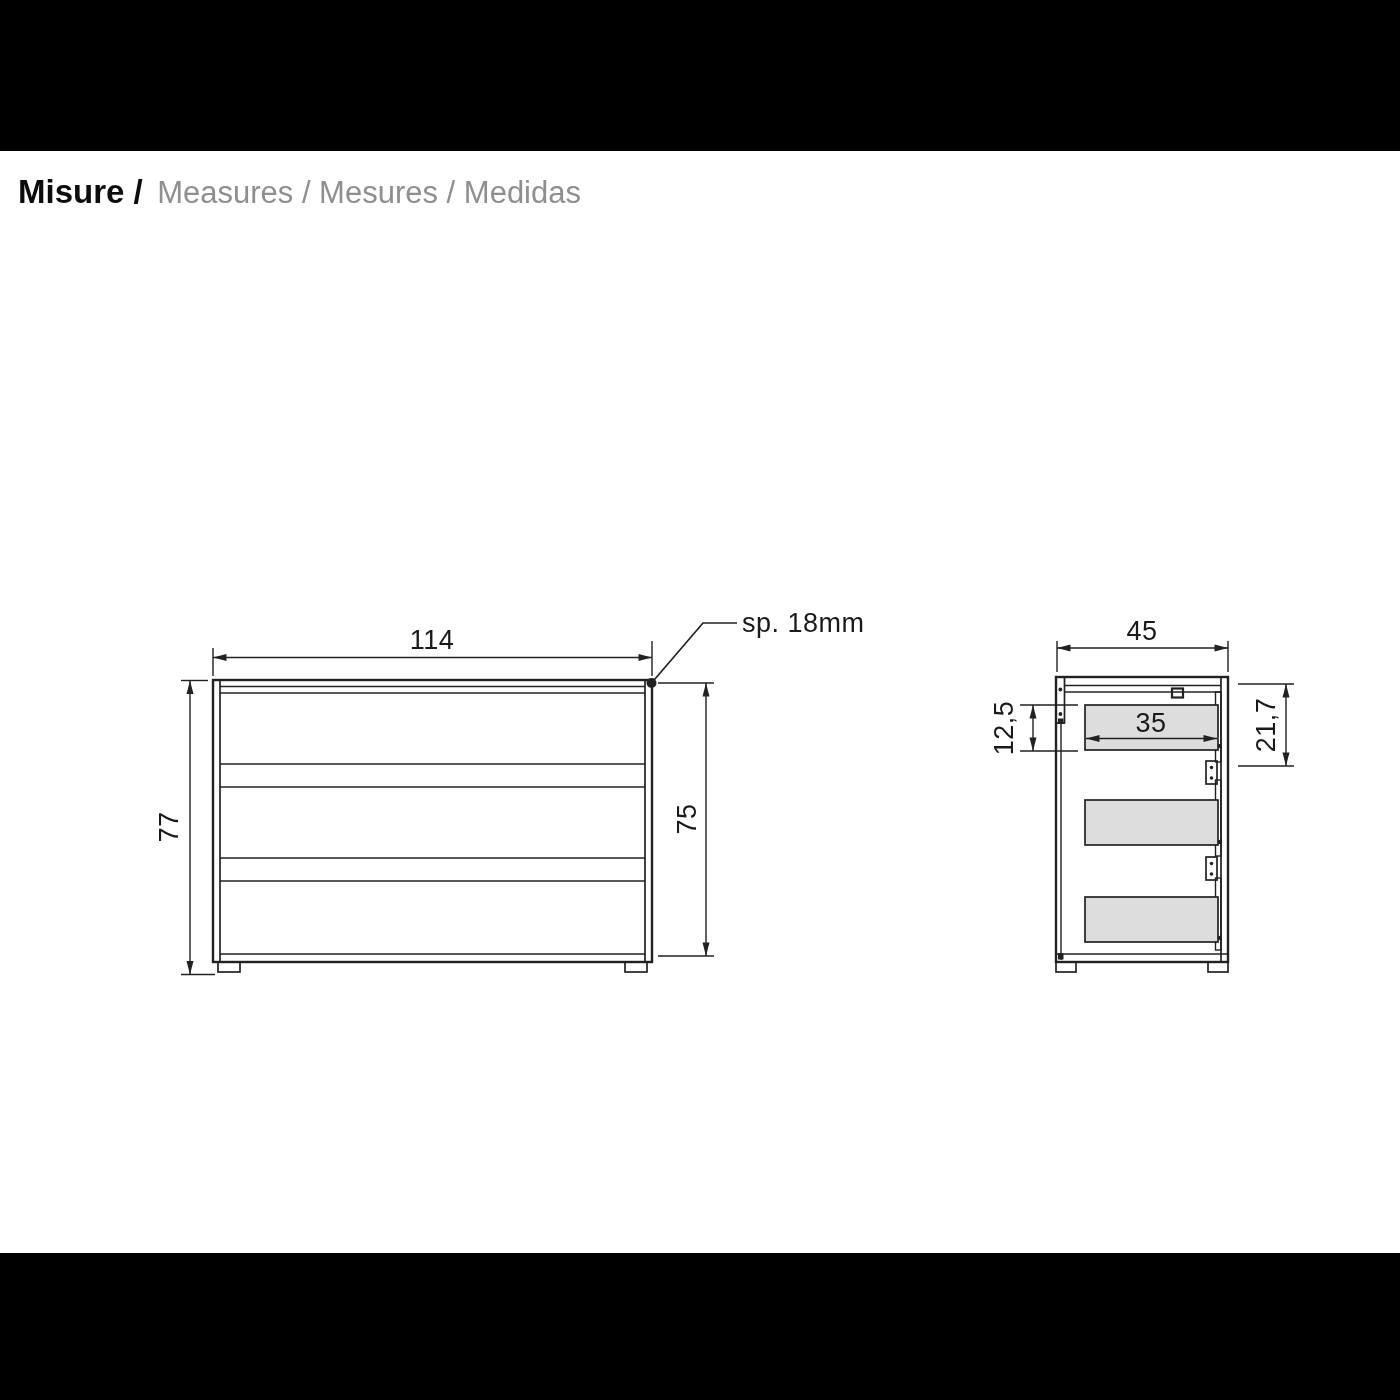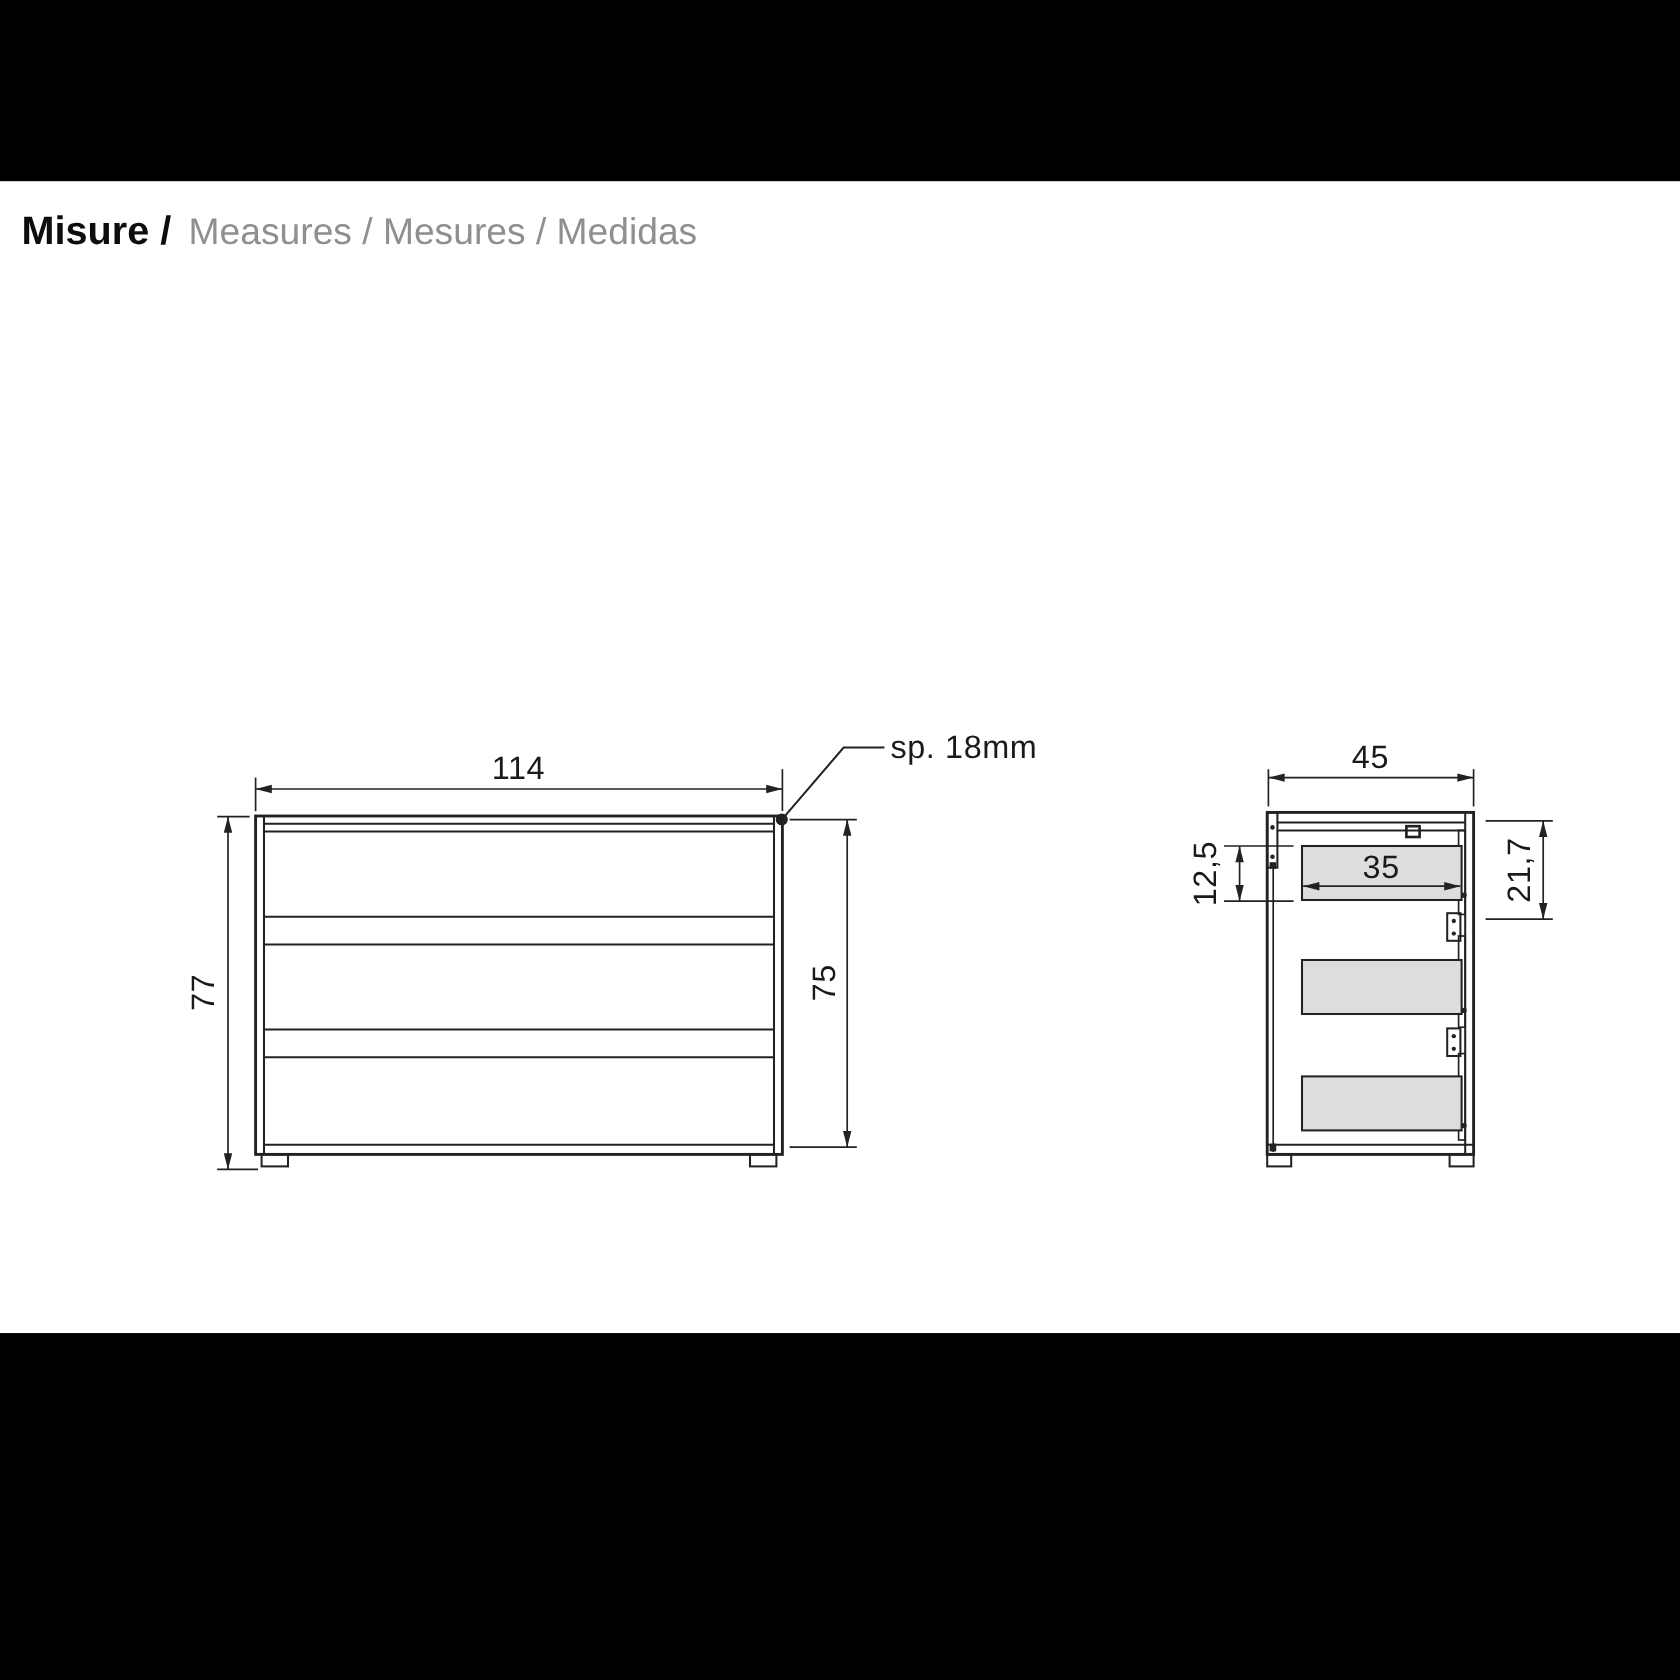--- a/index.html
+++ b/index.html
@@ -1,16 +1,16 @@
 <!DOCTYPE html>
 <html><head>
 <meta charset="utf-8">
 <style>
   html,body{margin:0;padding:0;background:#000;}
-  .stage{position:relative;width:1400px;height:1111px;background:#000;overflow:hidden;text-align:right;}
+  .stage{position:relative;width:1400px;height:1400px;background:#000;overflow:hidden;text-align:right;}
   svg{display:block;}
   svg *{vector-effect:none;}
   .ln{stroke:#222;fill:none;}
   .thick{stroke-width:2.4;}
   .mid{stroke-width:1.7;}
   .thin{stroke-width:1.4;}
   .dot{fill:#222;stroke:none;}
   .box{stroke:#222;stroke-width:1.7;}
   text{font-family:"Liberation Sans","DejaVu Sans",sans-serif;fill:#1a1a1a;}
   .dim{font-size:27px;letter-spacing:0.5px;}

